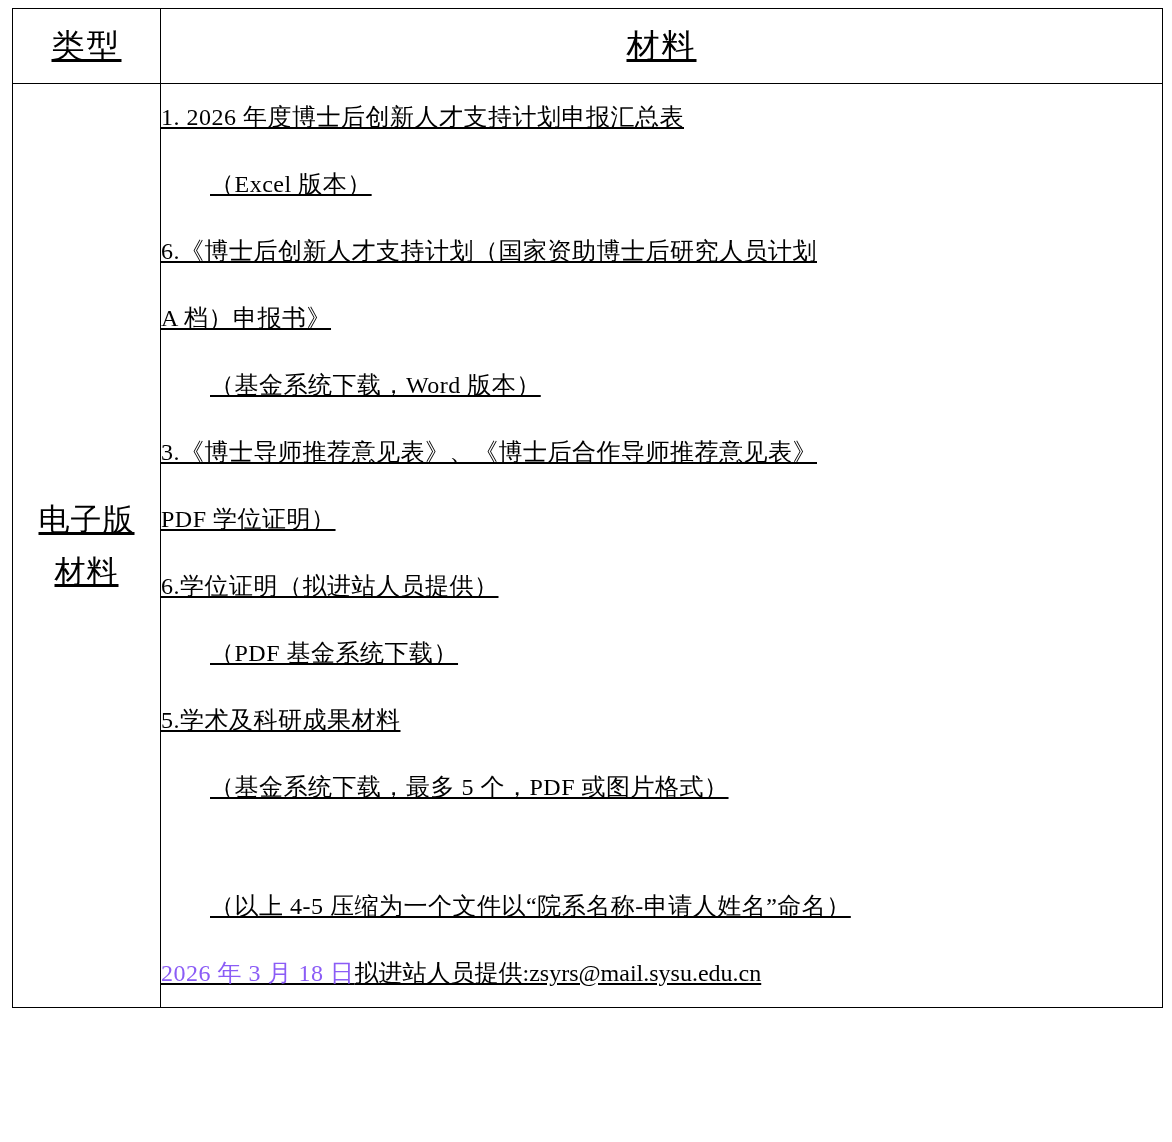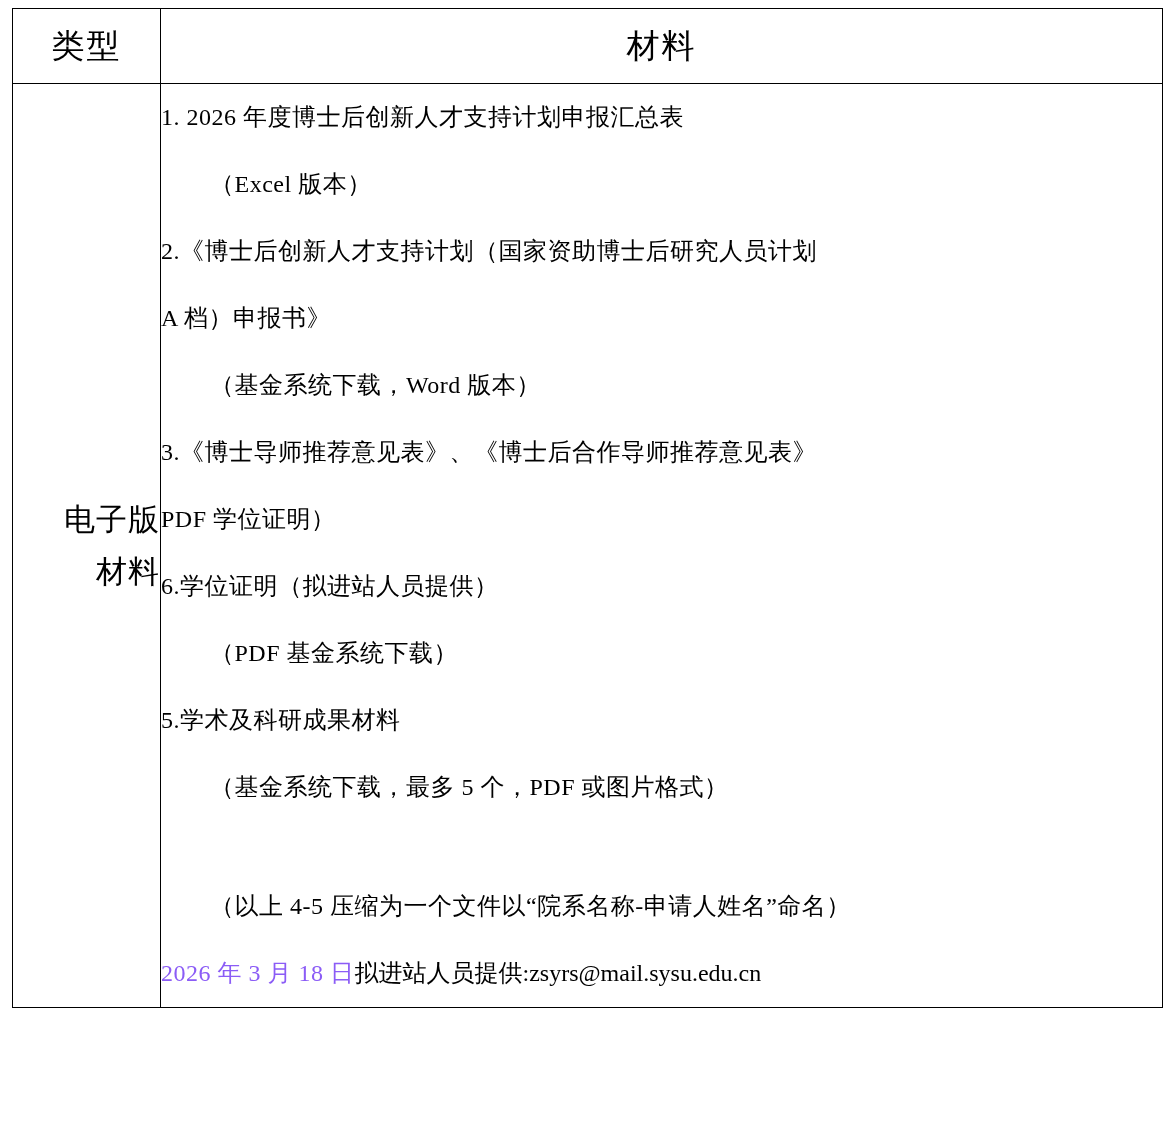--- a/index.html
+++ b/index.html
@@ -18,40 +18,41 @@
     position: relative;
     width: 1172px;
     height: 1142px;
     box-sizing: border-box;
     padding: 8px 10px 6px 12px;
   }
   table.doc-table {
     width: 1150px;
     border-collapse: collapse;
     table-layout: fixed;
+    text-decoration: underline;
   }
   table.doc-table td,
   table.doc-table th {
     border: 1.5px solid #000000;
     vertical-align: middle;
     padding: 0;
   }
   .col-type { width: 148px; }
   .col-mat  { width: 1002px; }
 
   .th-cell {
     text-align: center;
     font-size: 33px;
     font-weight: normal;
     height: 74px;
     line-height: 74px;
     letter-spacing: 2px;
   }
   .type-cell {
-    text-align: right;
+    text-align: center;
     font-size: 31px;
     line-height: 1.65;
     letter-spacing: 1px;
     padding: 0 6px;
   }
   .type-cell .line {
     display: block;
     white-space: nowrap;
   }
   .mat-cell {
@@ -96,21 +97,21 @@
     </thead>
     <tbody>
       <tr>
         <td class="type-cell">
           <span class="line">电子版</span>
           <span class="line">材料</span>
         </td>
         <td class="mat-cell">
           <div class="mat-line">1. 2026 年度博士后创新人才支持计划申报汇总表</div>
           <div class="mat-line indent">（Excel 版本）</div>
-          <div class="mat-line">2.《博士后创新人才支持计划（国家资助博士后研究人员计划</div>
+          <div class="mat-line">6.《博士后创新人才支持计划（国家资助博士后研究人员计划</div>
           <div class="mat-line">A 档）申报书》</div>
           <div class="mat-line indent">（基金系统下载，Word 版本）</div>
           <div class="mat-line">3.《博士导师推荐意见表》、《博士后合作导师推荐意见表》</div>
           <div class="mat-line">PDF 学位证明）</div>
           <div class="mat-line">6.学位证明（拟进站人员提供）</div>
           <div class="mat-line indent">（PDF 基金系统下载）</div>
           <div class="mat-line">5.学术及科研成果材料</div>
           <div class="mat-line indent">（基金系统下载，最多 5 个，PDF 或图片格式）</div>
           <div class="mat-line blank"></div>
           <div class="mat-line indent">（以上 4-5 压缩为一个文件以“院系名称-申请人姓名”命名）</div>

